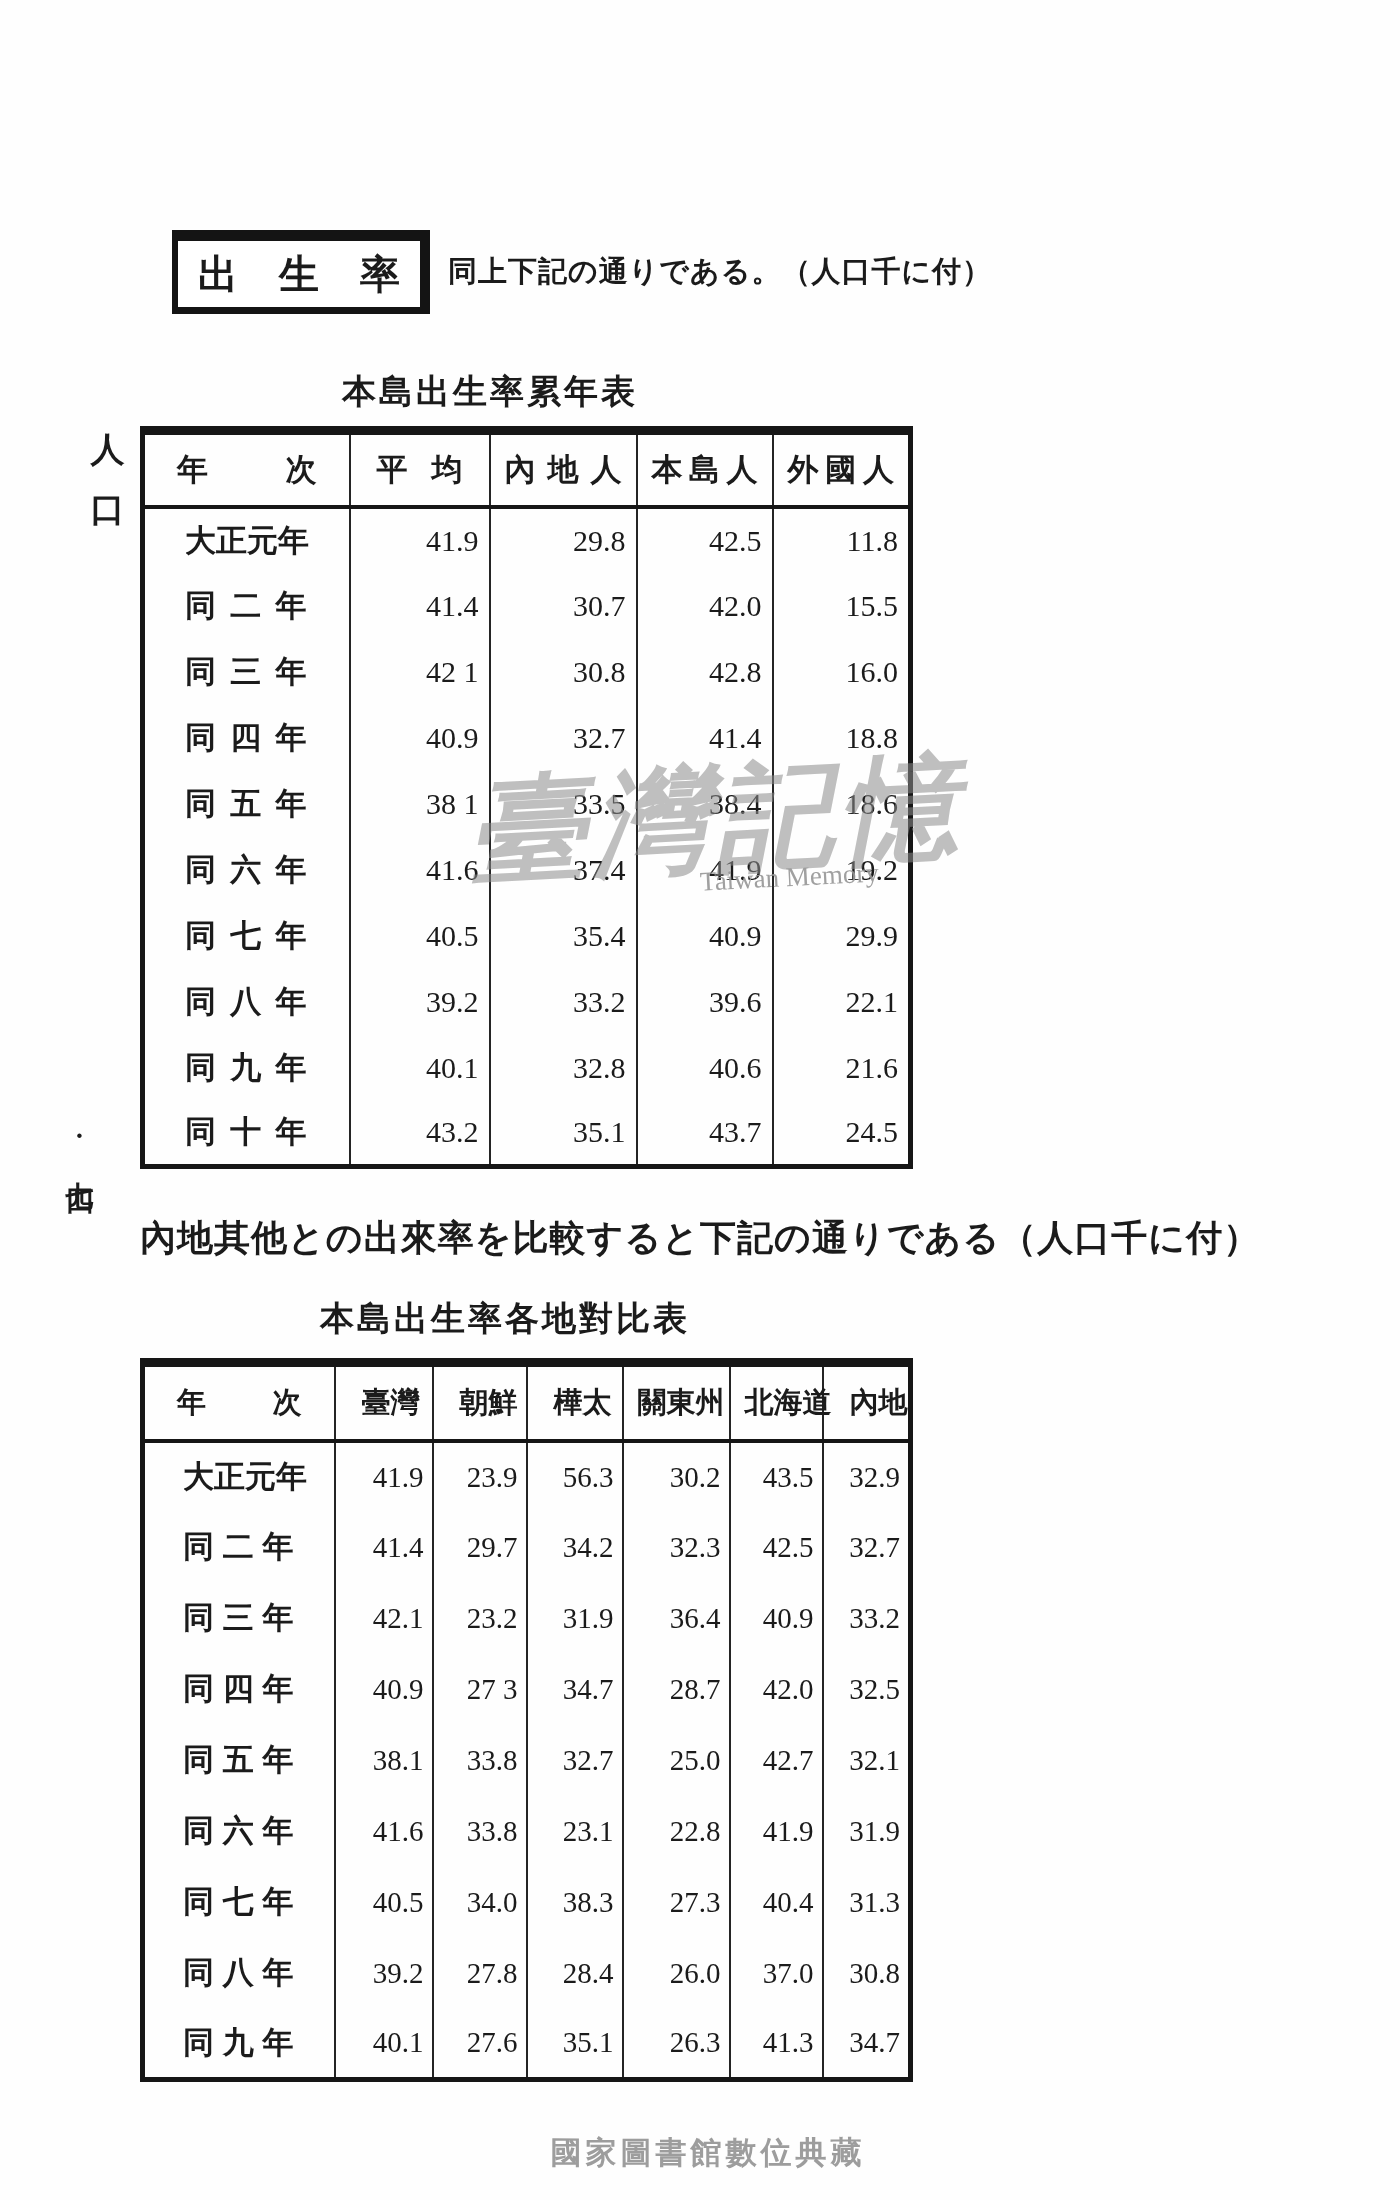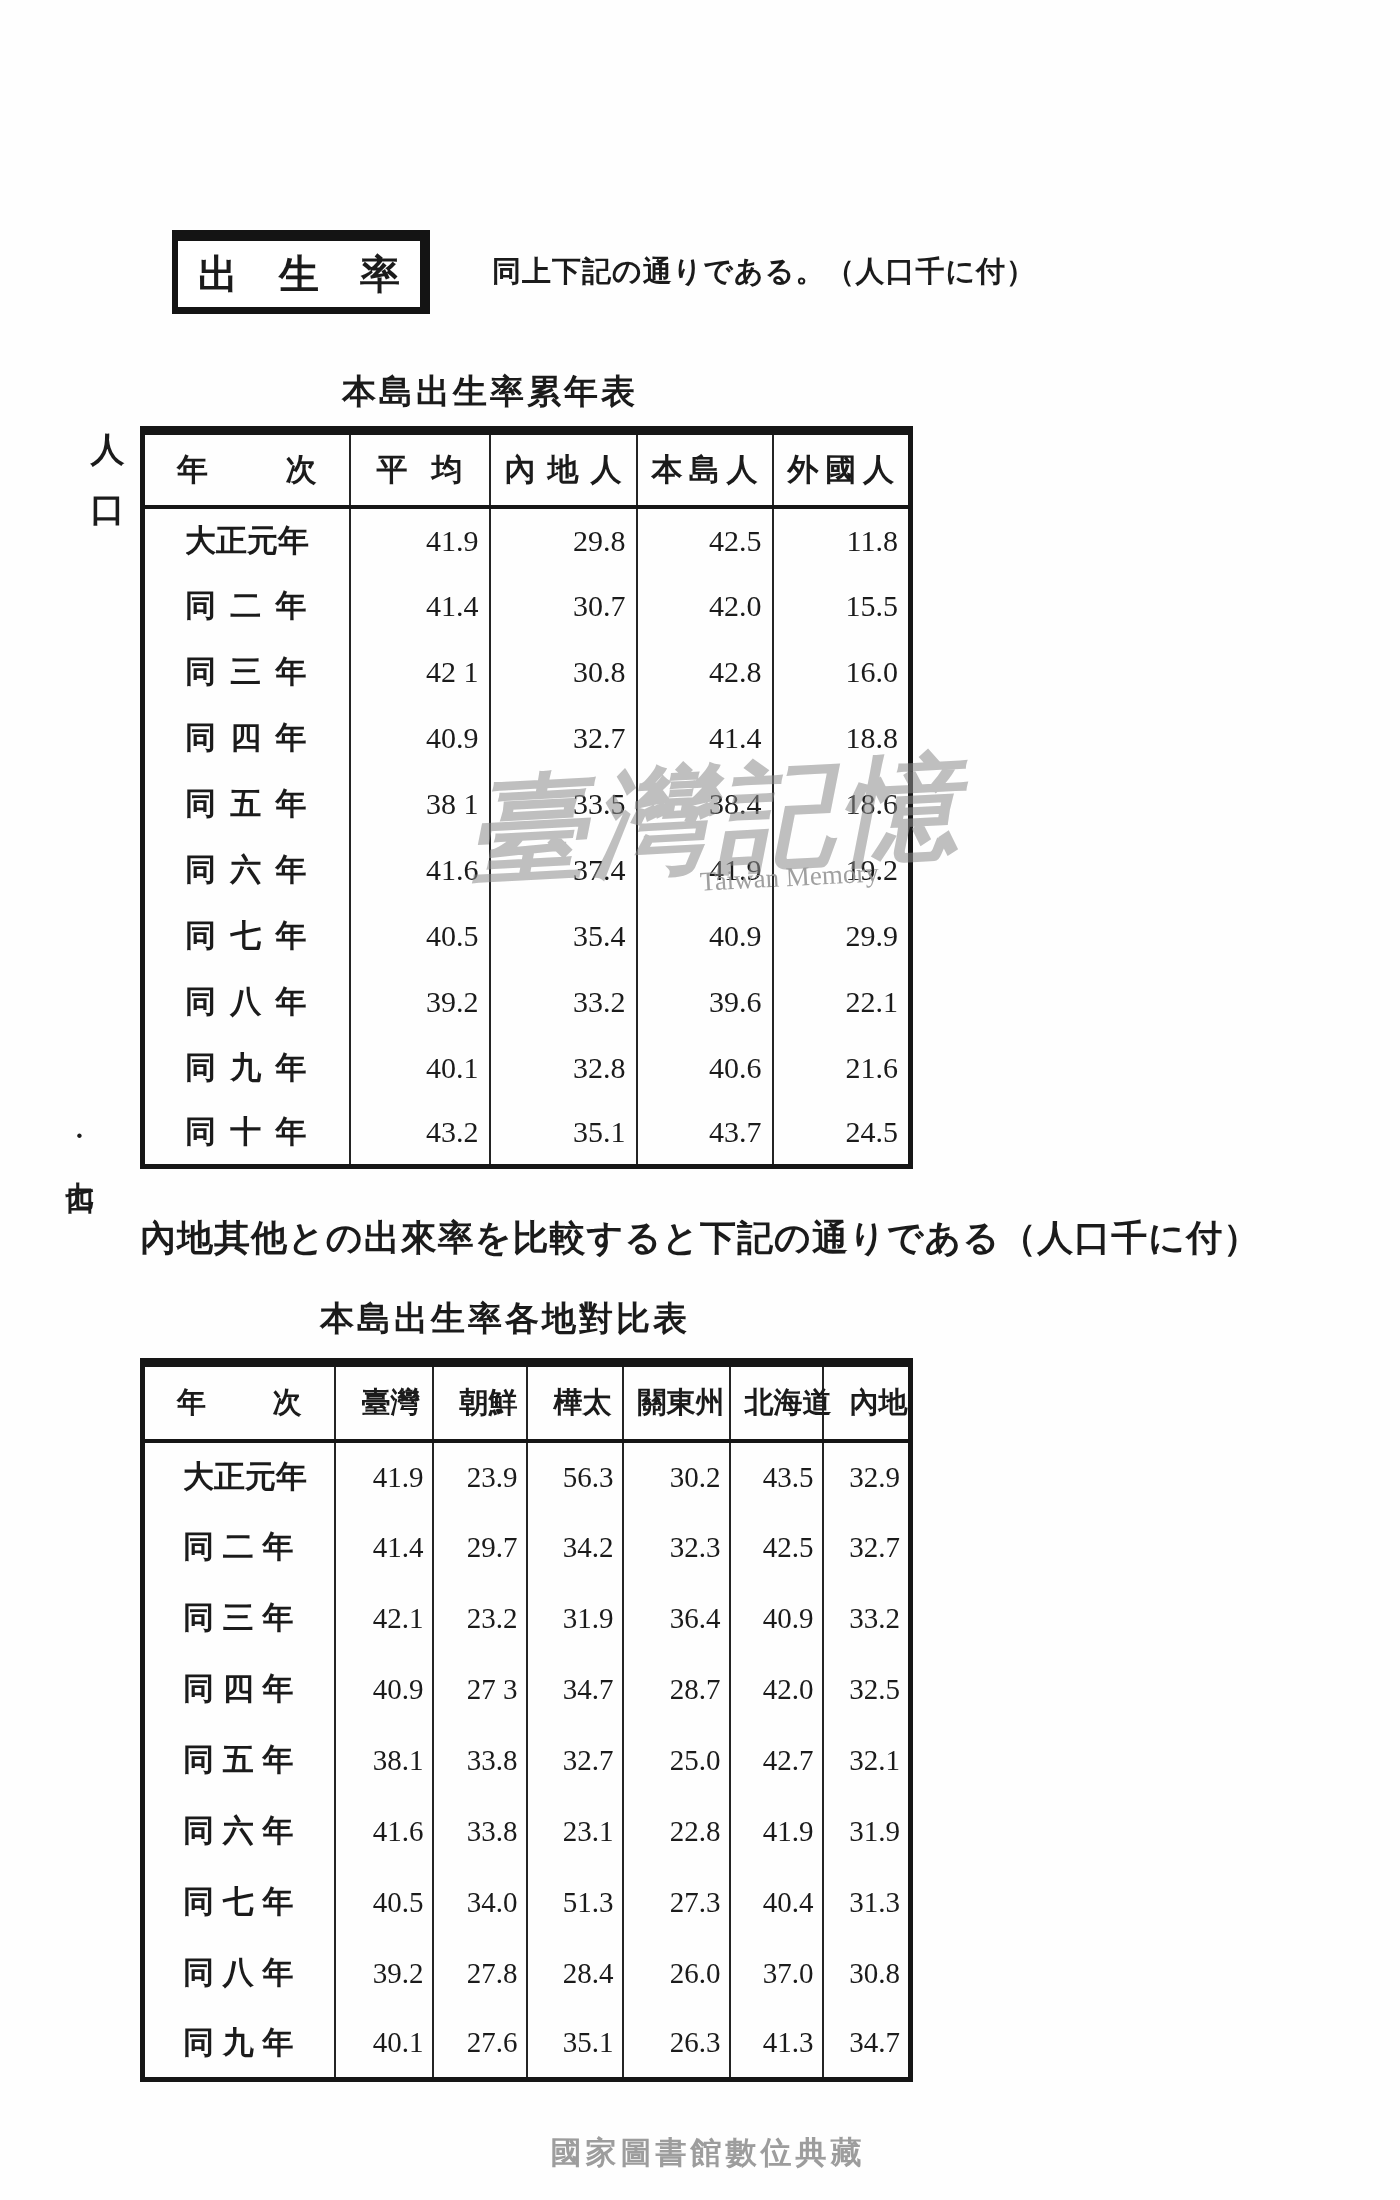--- a/index.html
+++ b/index.html
@@ -21,21 +21,21 @@
     border-right:10px solid #141414;
     border-bottom:7px solid #141414;
     display:flex; align-items:center; padding:0 20px;
     background:#fff;
   }
   .spread { display:flex; justify-content:space-between; width:100%; }
   .box-chars { font-size:40px; font-weight:bold; letter-spacing:0; }
 
   .intro {
     position:absolute; left:448px; top:252px;
-    font-size:29px; font-weight:bold; letter-spacing:1px; white-space:nowrap;margin-left:44px;
+    font-size:29px; font-weight:bold; letter-spacing:1px; white-space:nowrap;
   }
 
   .t1-title {
     position:absolute; left:140px; top:348px; width:700px;
     text-align:center; font-size:34px; font-weight:bold; letter-spacing:3px;margin-top:21px;
   }
   .t2-title {
     position:absolute; left:140px; top:1280px; width:730px;
     text-align:center; font-size:34px; font-weight:bold; letter-spacing:3px;margin-top:16px;
   }
@@ -467,21 +467,21 @@
         <tr>
           <td class="year-cell">
             <span class="spread">
               <span>同</span>
               <span>七</span>
               <span>年</span>
             </span>
           </td>
           <td class="num-cell">40.5</td>
           <td class="num-cell">34.0</td>
-          <td class="num-cell">51.3</td>
+          <td class="num-cell">38.3</td>
           <td class="num-cell">27.3</td>
           <td class="num-cell">40.4</td>
           <td class="num-cell">31.3</td>
         </tr>
         <tr>
           <td class="year-cell">
             <span class="spread">
               <span>同</span>
               <span>八</span>
               <span>年</span>

